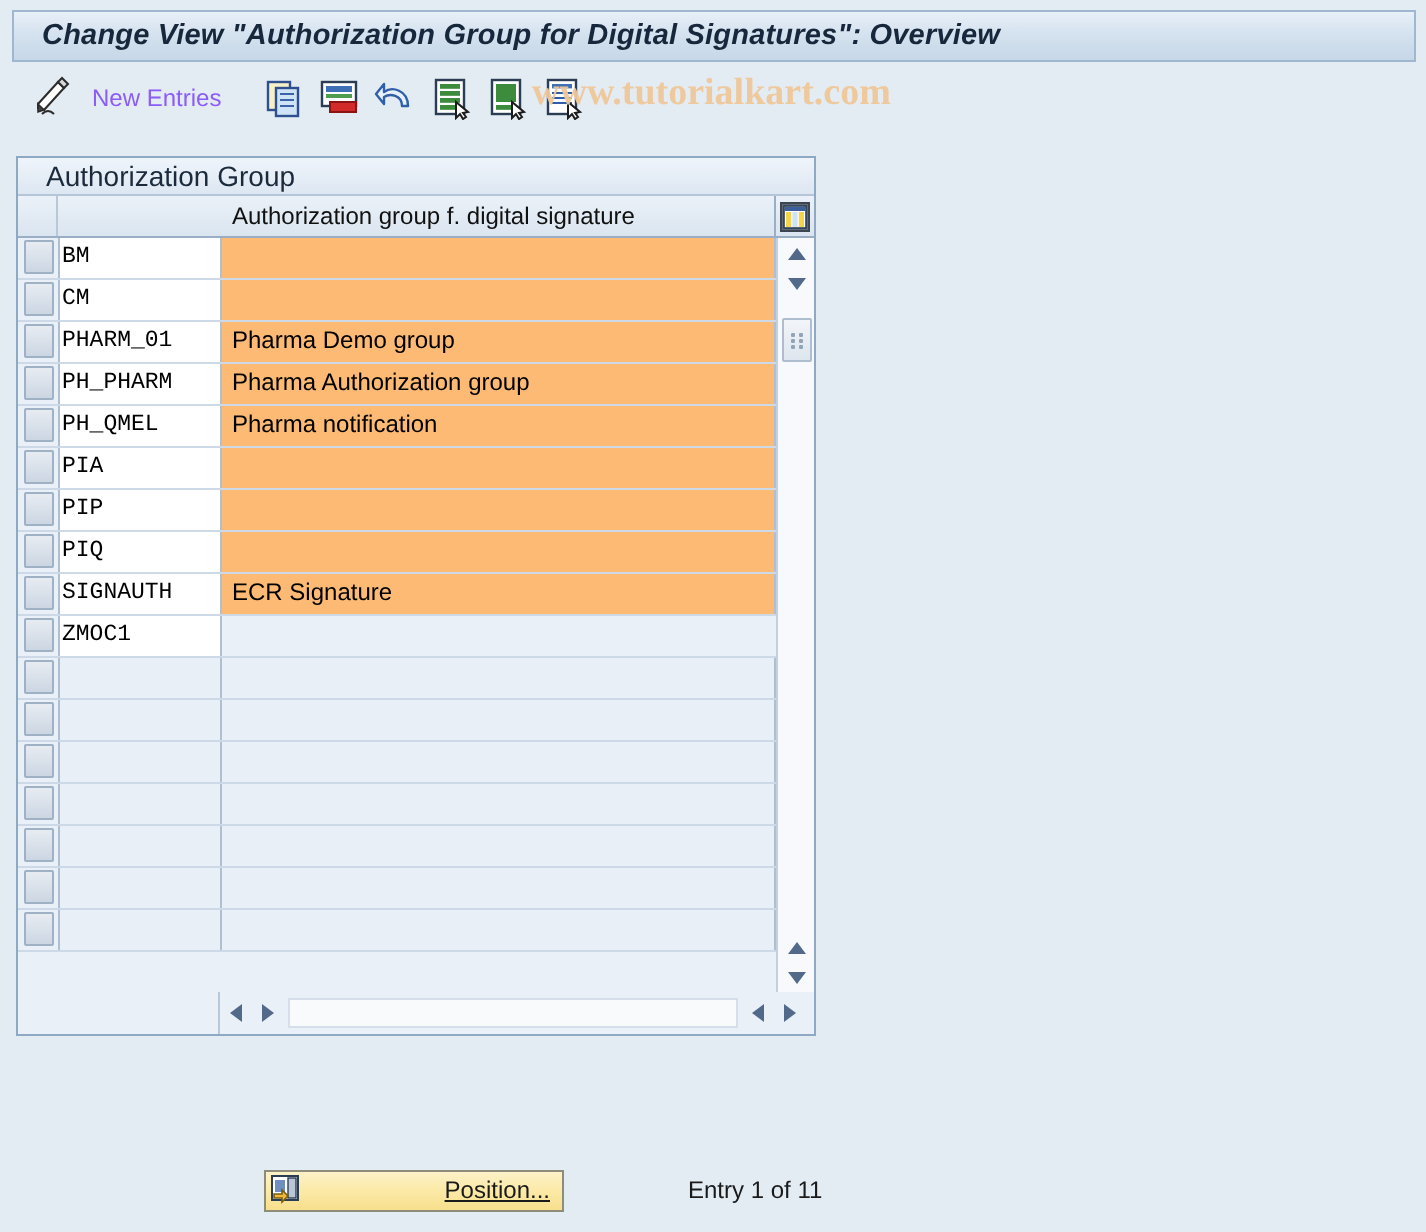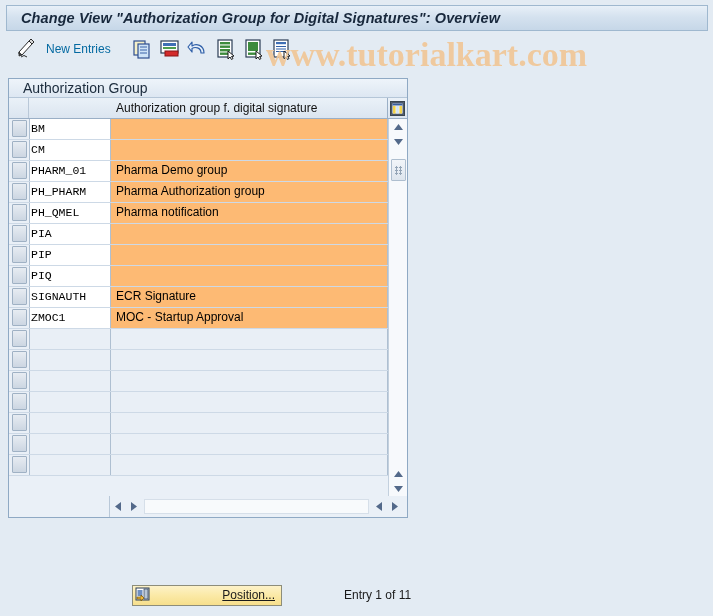--- a/index.html
+++ b/index.html
@@ -54,31 +54,31 @@
   .tb-icon {
     width: 22px;
     height: 22px;
     margin-left: 6px;
     position: relative;
     flex: 0 0 auto;
   }
   .tb-icon svg { display: block; }
   .tb-label {
     font-size: 12px;
-    color: #0369a1;
+    color: #8b5cf6;
     margin-left: 8px;
     white-space: nowrap;
   }
   .tb-gap { width: 14px; flex: 0 0 auto; }
   .watermark {
     position: absolute;
     left: 266px;
     top: 36px;
     font-family: "Liberation Serif", serif;
-    font-size: 34px;
+    font-size: 19px;
     font-weight: bold;
     color: #f0c89a;
     opacity: 0.95;
     white-space: nowrap;
     pointer-events: none;
   }
 
   
   .panel {
     position: absolute;
@@ -492,21 +492,20 @@
             <i></i>
           </div>
           <div class="c-key">SIGNAUTH</div>
           <div class="c-desc">ECR Signature</div>
         </div>
         <div class="row">
           <div class="c-sel">
             <i></i>
           </div>
           <div class="c-key">ZMOC1</div>
-          <div class="c-desc">MOC - Startup Approval</div>
         </div>
         <div class="row empty">
           <div class="c-sel">
             <i></i>
           </div>
           <div class="c-key"></div>
           <div class="c-desc"></div>
         </div>
         <div class="row empty">
           <div class="c-sel">

